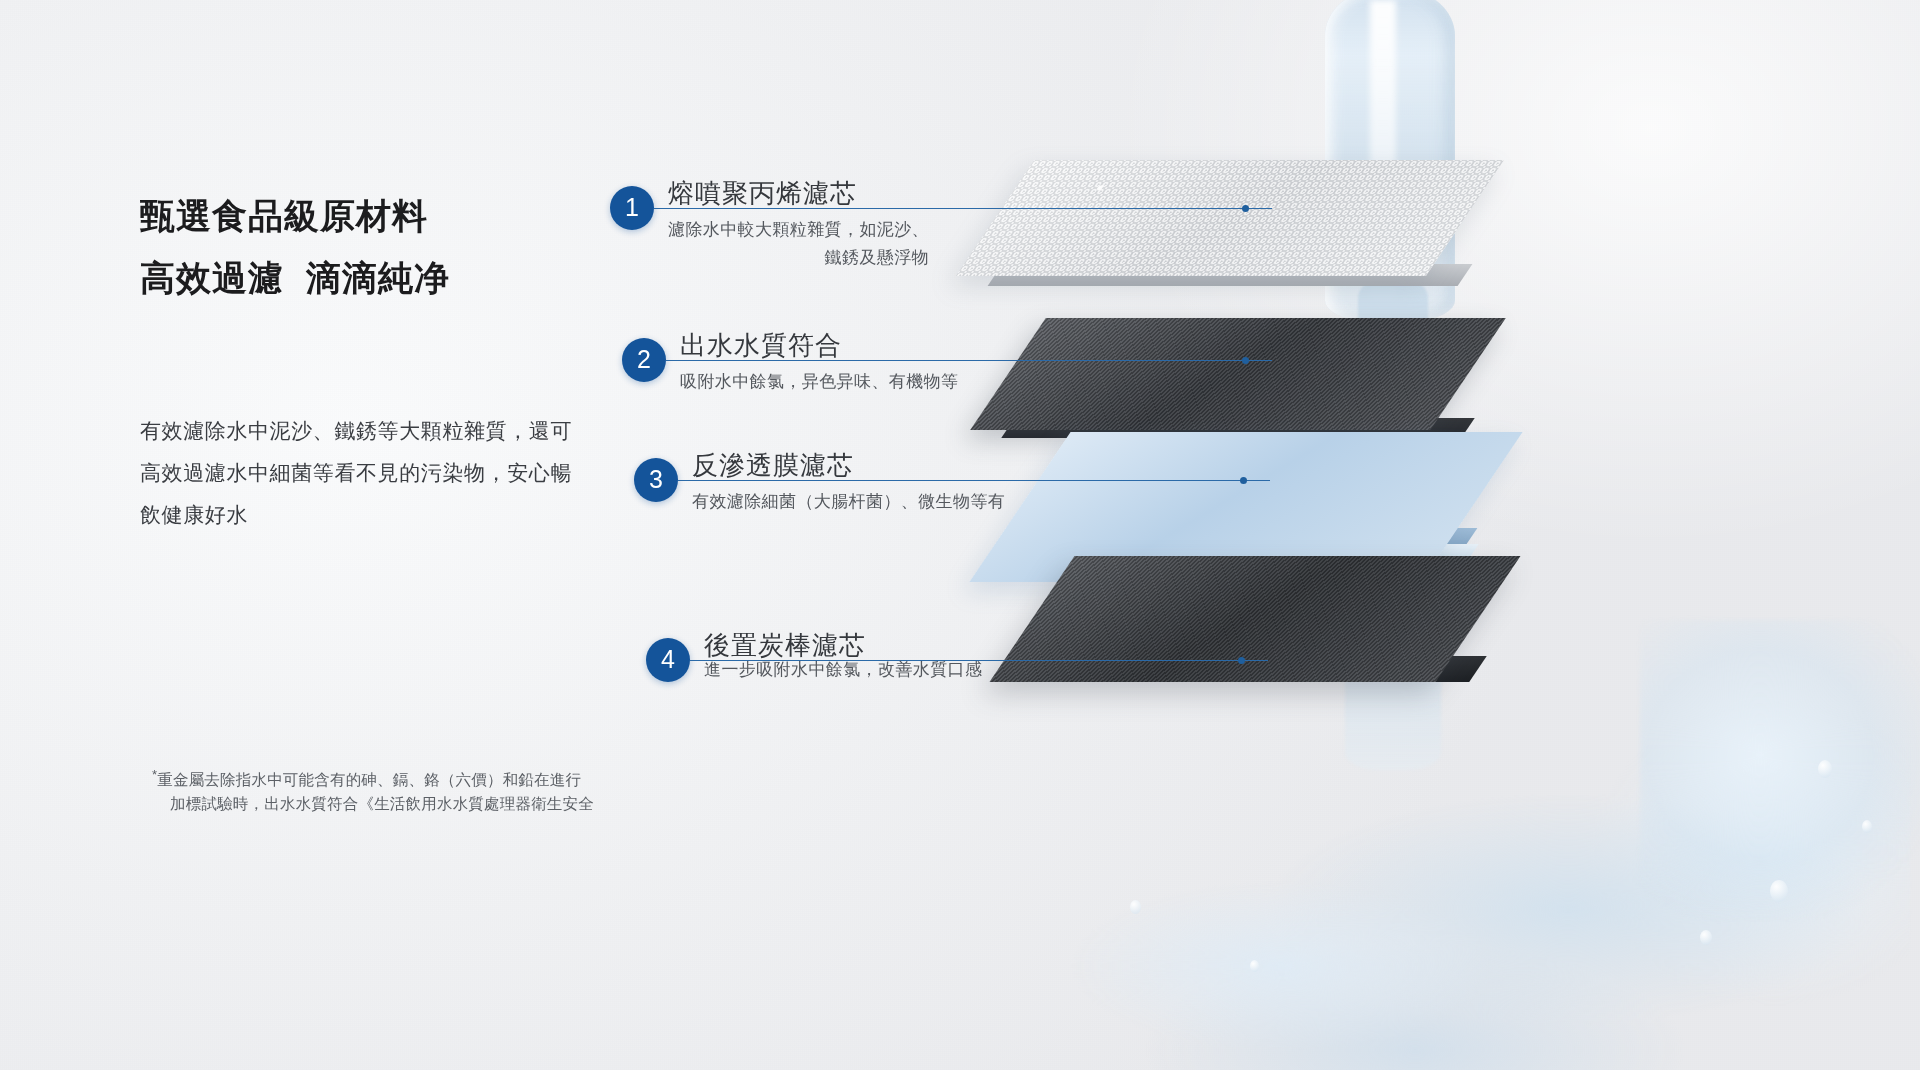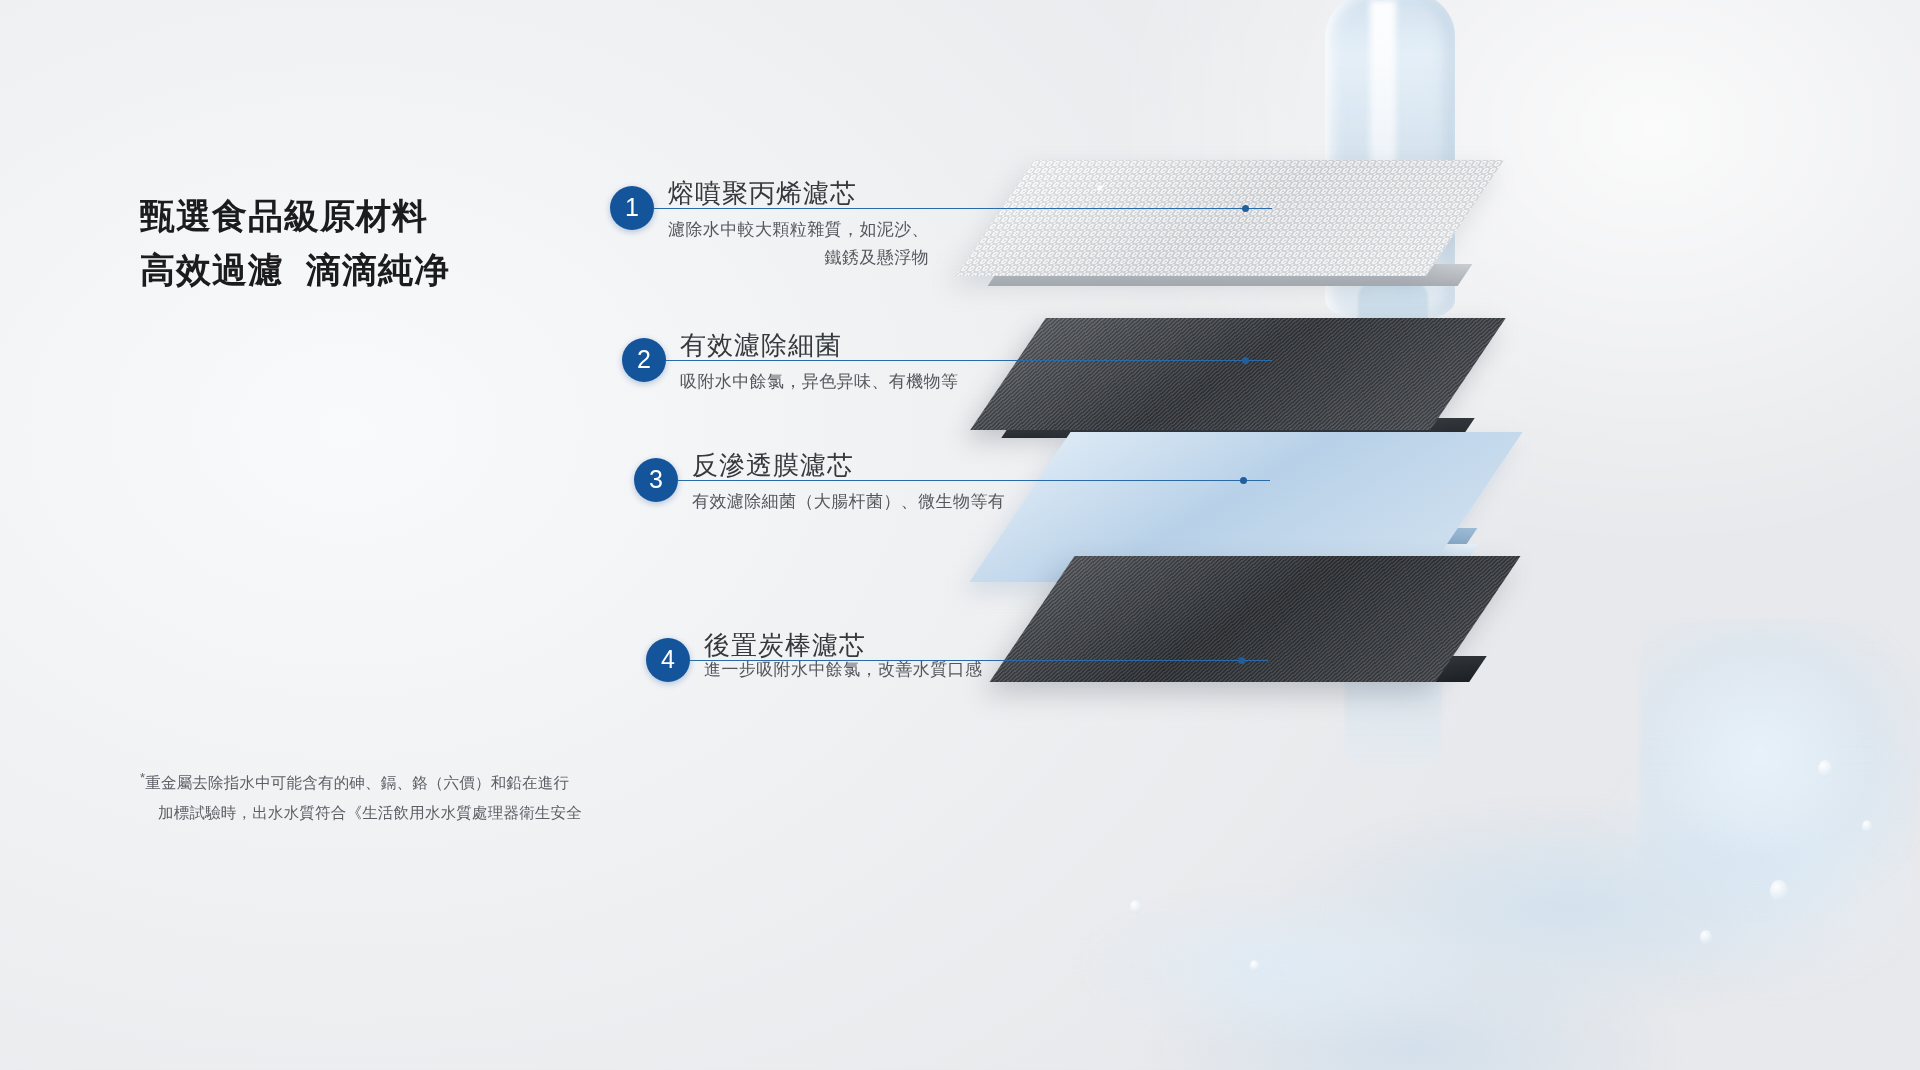--- a/index.html
+++ b/index.html
@@ -34,35 +34,35 @@
   .headline {
     color:#1c1c1e;
     font-size:35px;
     line-height:62px;
     font-weight:700;
     letter-spacing:1px;
     white-space:nowrap;
     font-family:Liberation Mono, monospace;
   }
   #headline-1 { position:absolute; left:0; top:188px; }
-  #headline-2 { position:absolute; left:0; top:242px; }
+  #headline-2 { position:absolute; left:0; top:250px; }
 
   #body-para {
     position:absolute; left:0; top:410px; width:450px;
     color:#3a3d42;
     font-size:21px;
     line-height:42px;
     letter-spacing:.6px;
   }
 
   #footnote {
-    position:absolute; left:0; top:763px; width:460px;
+    position:absolute; left:12px; top:763px; width:460px;
     color:#5c6066;
     font-size:15.5px;
-    line-height:30px;
+    line-height:24px;
     letter-spacing:.2px;
     text-align:center;
   }
   #footnote .fn-line { display:block; white-space:nowrap; }
   #footnote .fn-line.first { text-align:left; }
   .fn-star { font-size:13px; vertical-align:super; }
 
   
   #right-col { position:absolute; left:610px; top:0; width:1310px; height:1070px; }
 
@@ -243,20 +243,21 @@
 
 <div id="stage">
   <div id="grain"></div>
 
   <div id="left-col">
 
     <div class="headline" id="headline-1">甄選食品級原材料</div>
 
     <div class="headline" id="headline-2">高效過濾 滴滴純净</div>
 
+    <div id="body-para">有效濾除水中泥沙、鐵銹等大顆粒雜質，還可高效過濾水中細菌等看不見的污染物，安心暢飲健康好水</div>
 
     <div id="footnote">
       <span class="fn-line first"><span class="fn-star">*</span><span>重金屬去除指水中可能含有的砷、鎘、鉻（六價）和鉛在進行</span></span>
       <span class="fn-line">加標試驗時，出水水質符合《生活飲用水水質處理器衛生安全</span>
     </div>
   </div>
 
   <div id="right-col">
 
     <div class="water-art" id="water-top"></div>
@@ -297,21 +298,21 @@
       <div class="leader"></div>
       <div class="leader-dot"></div>
       <div class="c-desc">
         <div>濾除水中較大顆粒雜質，如泥沙、</div>
         <div>鐵銹及懸浮物</div>
       </div>
     </div>
 
     <div class="callout" id="callout2">
       <div class="badge">2</div>
-      <div class="c-title">有效濾除細菌</div>
+      <div class="c-title">出水水質符合</div>
       <div class="leader"></div>
       <div class="leader-dot"></div>
       <div class="c-desc">
         <div>吸附水中餘氯，异色异味、有機物等</div>
       </div>
     </div>
 
     <div class="callout" id="callout3">
       <div class="badge">3</div>
       <div class="c-title">反滲透膜濾芯</div>

